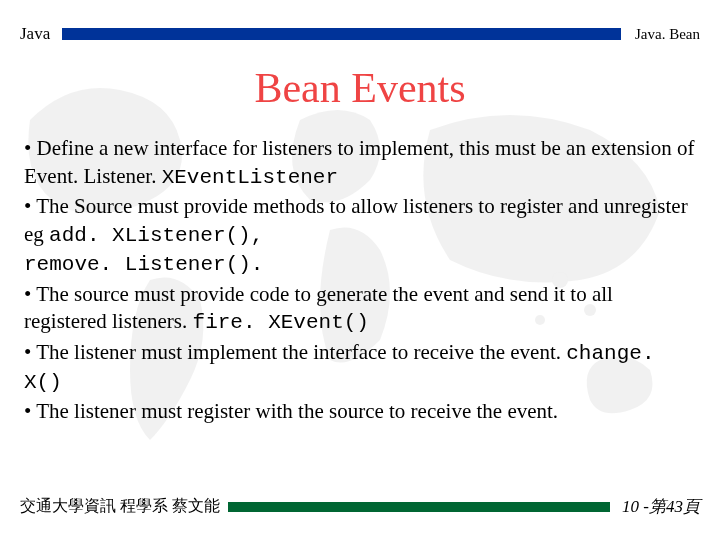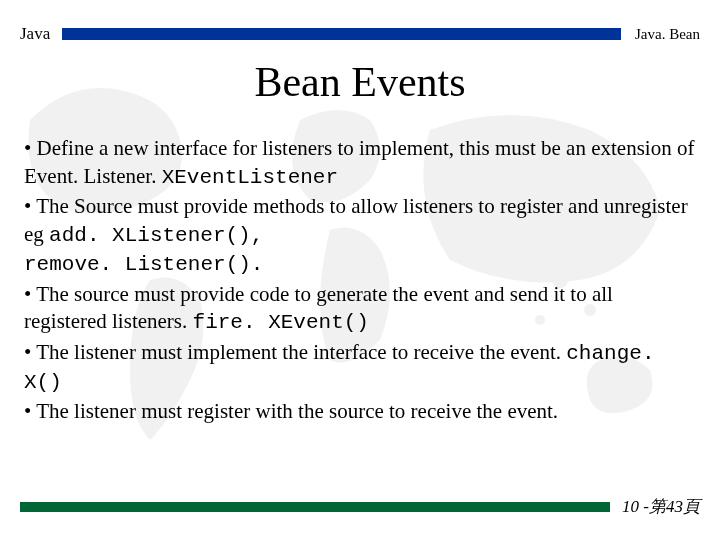--- a/index.html
+++ b/index.html
@@ -44,26 +44,26 @@
     background: #003399;
   }
   .header-right {
     font-size: 15px;
     color: #000;
     margin-left: 14px;
     white-space: nowrap;
   }
   .title {
     position: absolute;
-    top: 58px;
+    top: 64px;
     left: 0;
     width: 720px;
     text-align: center;
     font-size: 42px;
-    color: #000000;
+    color: #ef4444;
     z-index: 2;
   }
   .body {
     position: absolute;
     top: 135px;
     left: 24px;
     right: 24px;
     font-size: 21px;
     line-height: 1.32;
     color: #000;
@@ -141,15 +141,16 @@
   <p class="bullet">
     <span>• The source must provide code to generate the event and send it to all registered listeners. </span><span class="mono">fire. XEvent()</span>
   </p>
   <p class="bullet">
     <span>• The listener must implement the interface to receive the event. </span><span class="mono">change. X()</span>
   </p>
   <p class="bullet">• The listener must register with the source to receive the event.</p>
 </div>
 
 <div class="footer">
+  <span class="footer-left">交通大學資訊 程學系 蔡文能</span>
   <div class="footer-bar"></div>
   <span class="footer-right">10 -第43頁</span>
 </div>
 
 </body></html>

